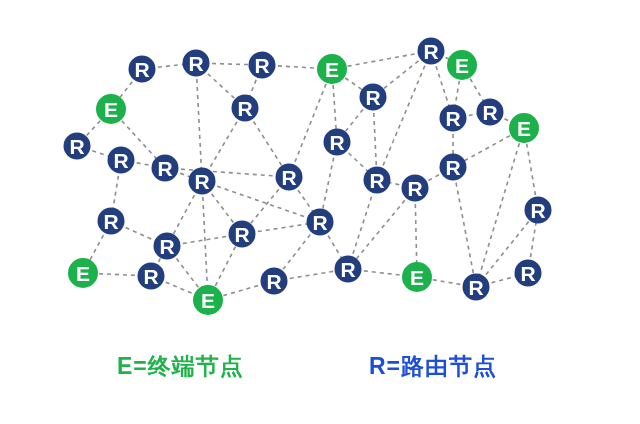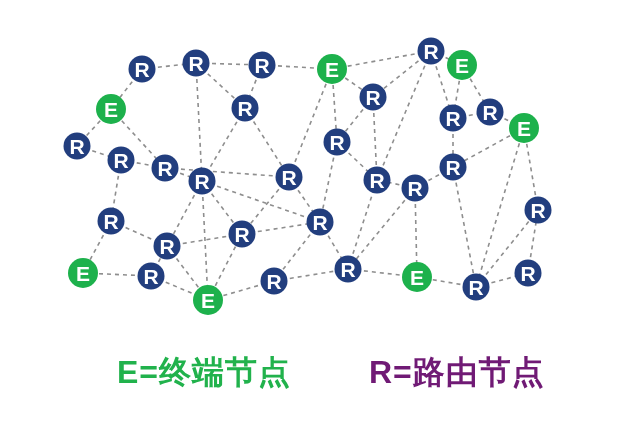--- a/index.html
+++ b/index.html
@@ -24,21 +24,21 @@
     position: absolute;
     top: 351px;
     left: 0;
     width: 640px;
     height: 34px;
     pointer-events: none;
   }
   .legend-item {
     position: absolute;
     top: 0;
-    font-size: 32px;
+    font-size: 23px;
     font-weight: bold;
     letter-spacing: 1px;
     white-space: nowrap;
   }
   .legend-end { left: 117px; }
   .legend-router { left: 369px; }
   .node-label {
     font-family: "Liberation Sans", sans-serif;
     font-weight: bold;
     fill: #ffffff;
@@ -181,15 +181,15 @@
       <circle cx="417" cy="277" r="15" fill="#1db14c"></circle>
       <text x="417" y="277" text-anchor="middle" dy="0.36em" font-size="21" class="node-label" fill="#ffffff">E</text>
       <circle cx="476" cy="287" r="13.5" fill="#223e7e"></circle>
       <text x="476" y="287" text-anchor="middle" dy="0.36em" font-size="21" class="node-label" fill="#ffffff">R</text>
       <circle cx="528" cy="273" r="13.5" fill="#223e7e"></circle>
       <text x="528" y="273" text-anchor="middle" dy="0.36em" font-size="21" class="node-label" fill="#ffffff">R</text>
     </svg>
 
   <div class="legend">
     <div class="legend-item legend-end" style="color: rgb(33, 178, 76);">E=终端节点</div>
-    <div class="legend-item legend-router" style="color: #701a75;">R=路由节点</div>
+    <div class="legend-item legend-router" style="color: #1d4ed8;">R=路由节点</div>
   </div>
 </div>
 
 </body></html>

